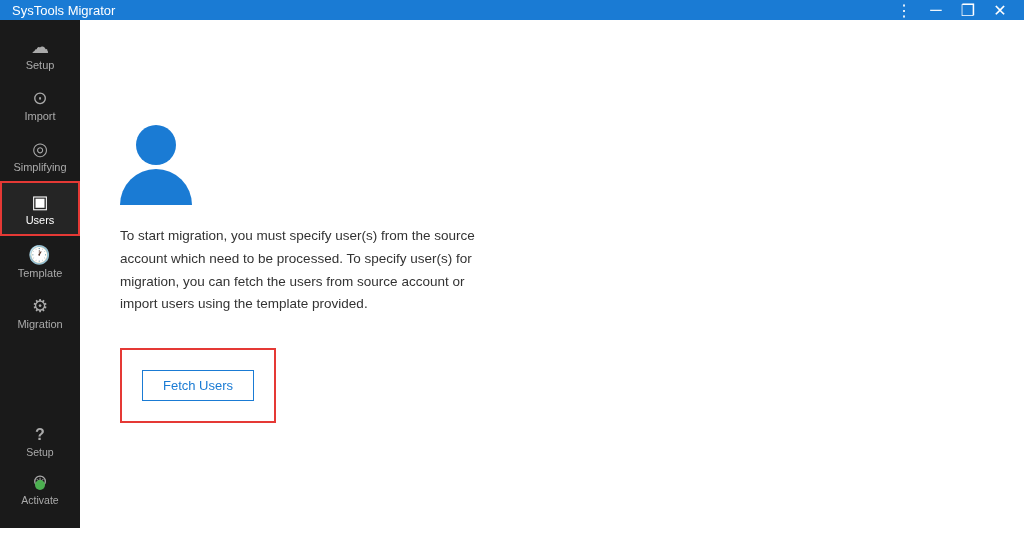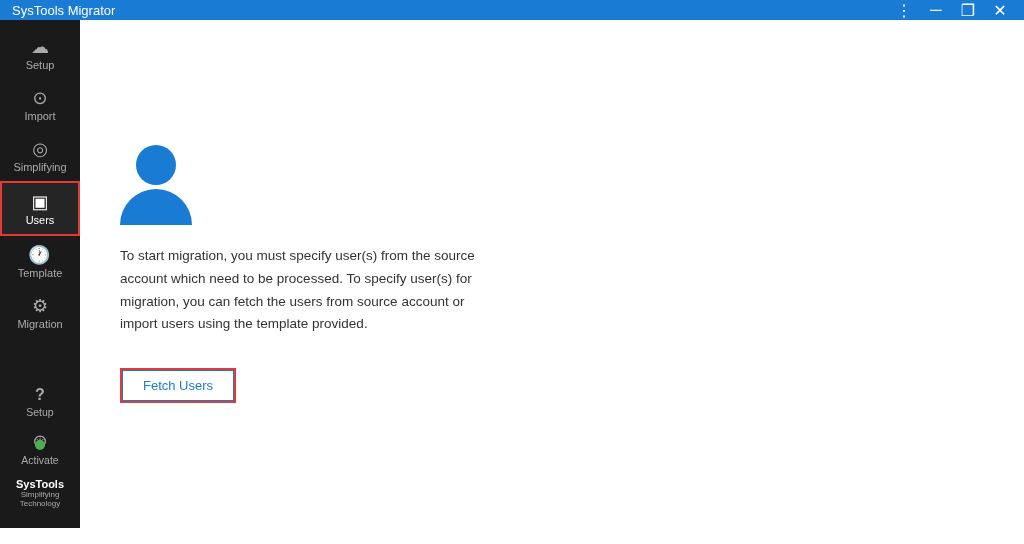--- a/index.html
+++ b/index.html
@@ -182,21 +182,21 @@
       color: #333;
       text-align: left;
       max-width: 380px;
       line-height: 1.7;
       margin-bottom: 24px;
     }
     .buttons-container {
       display: flex;
       gap: 12px;
       border: 2px solid #e53935;
-      padding: 0;
+      padding: 20px;
       margin-top: 8px;
     }
     .action-button {
       padding: 7px 20px;
       font-size: 13px;
       border: 1px solid #1a7bd4;
       background: #fff;
       color: #1a7bd4;
       cursor: pointer;
       font-family: inherit;
@@ -256,24 +256,20 @@
         <span class="help-q">?</span>
         <span class="label">Setup</span>
       </div>
       <div class="sidebar-activate" style="position:relative;justify-content:flex-end;">
         <div class="activate-icon-wrap">
           <span style="font-size:18px;color:#aaa;">⊛</span>
           <div class="activate-dot"></div>
         </div>
         <span class="label">Activate</span>
       </div>
-      <div class="sidebar-logo">
-        <div class="logo-text">SysTools</div>
-        <div class="logo-sub">Simplifying Technology</div>
-      </div>
     </div>
   </div>
 
   <div class="main-content">
 
     <div class="user-icon-large">
       <div class="head"></div>
       <div class="body"></div>
     </div>
 

